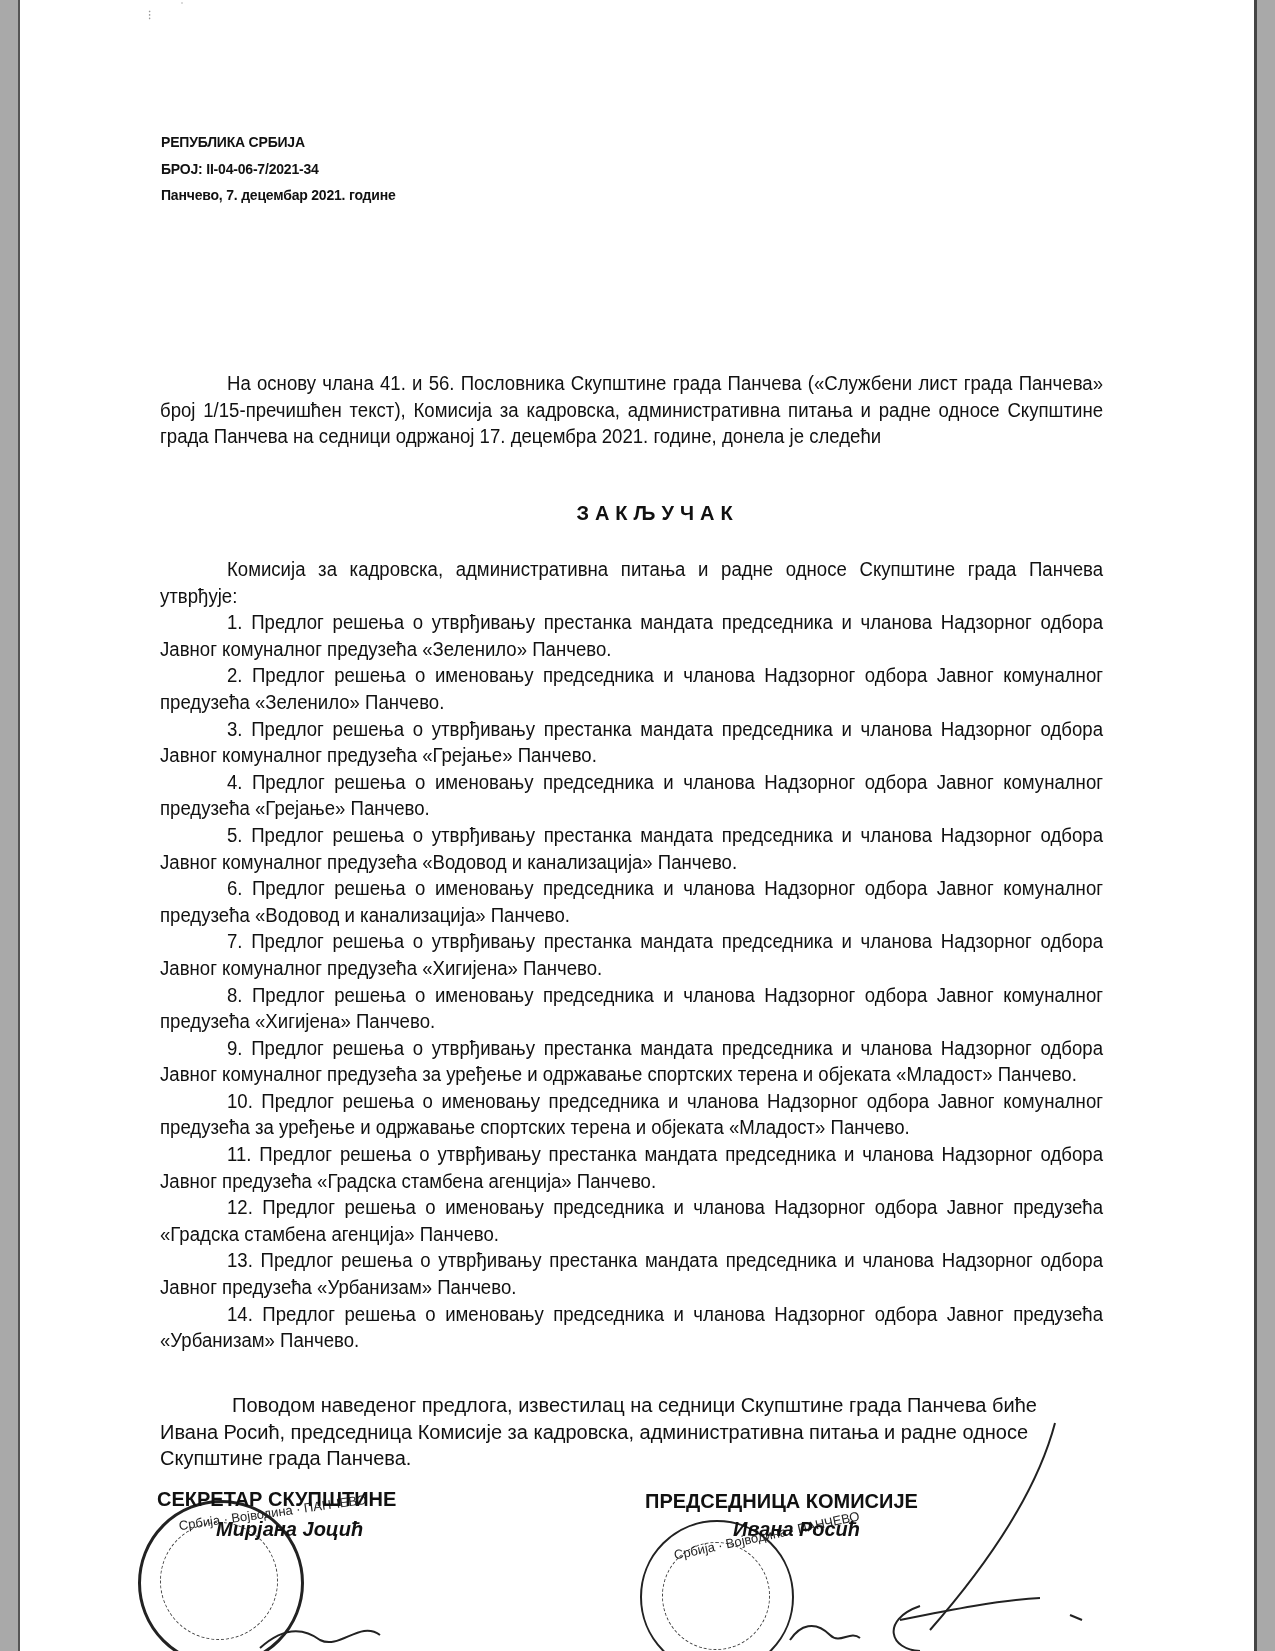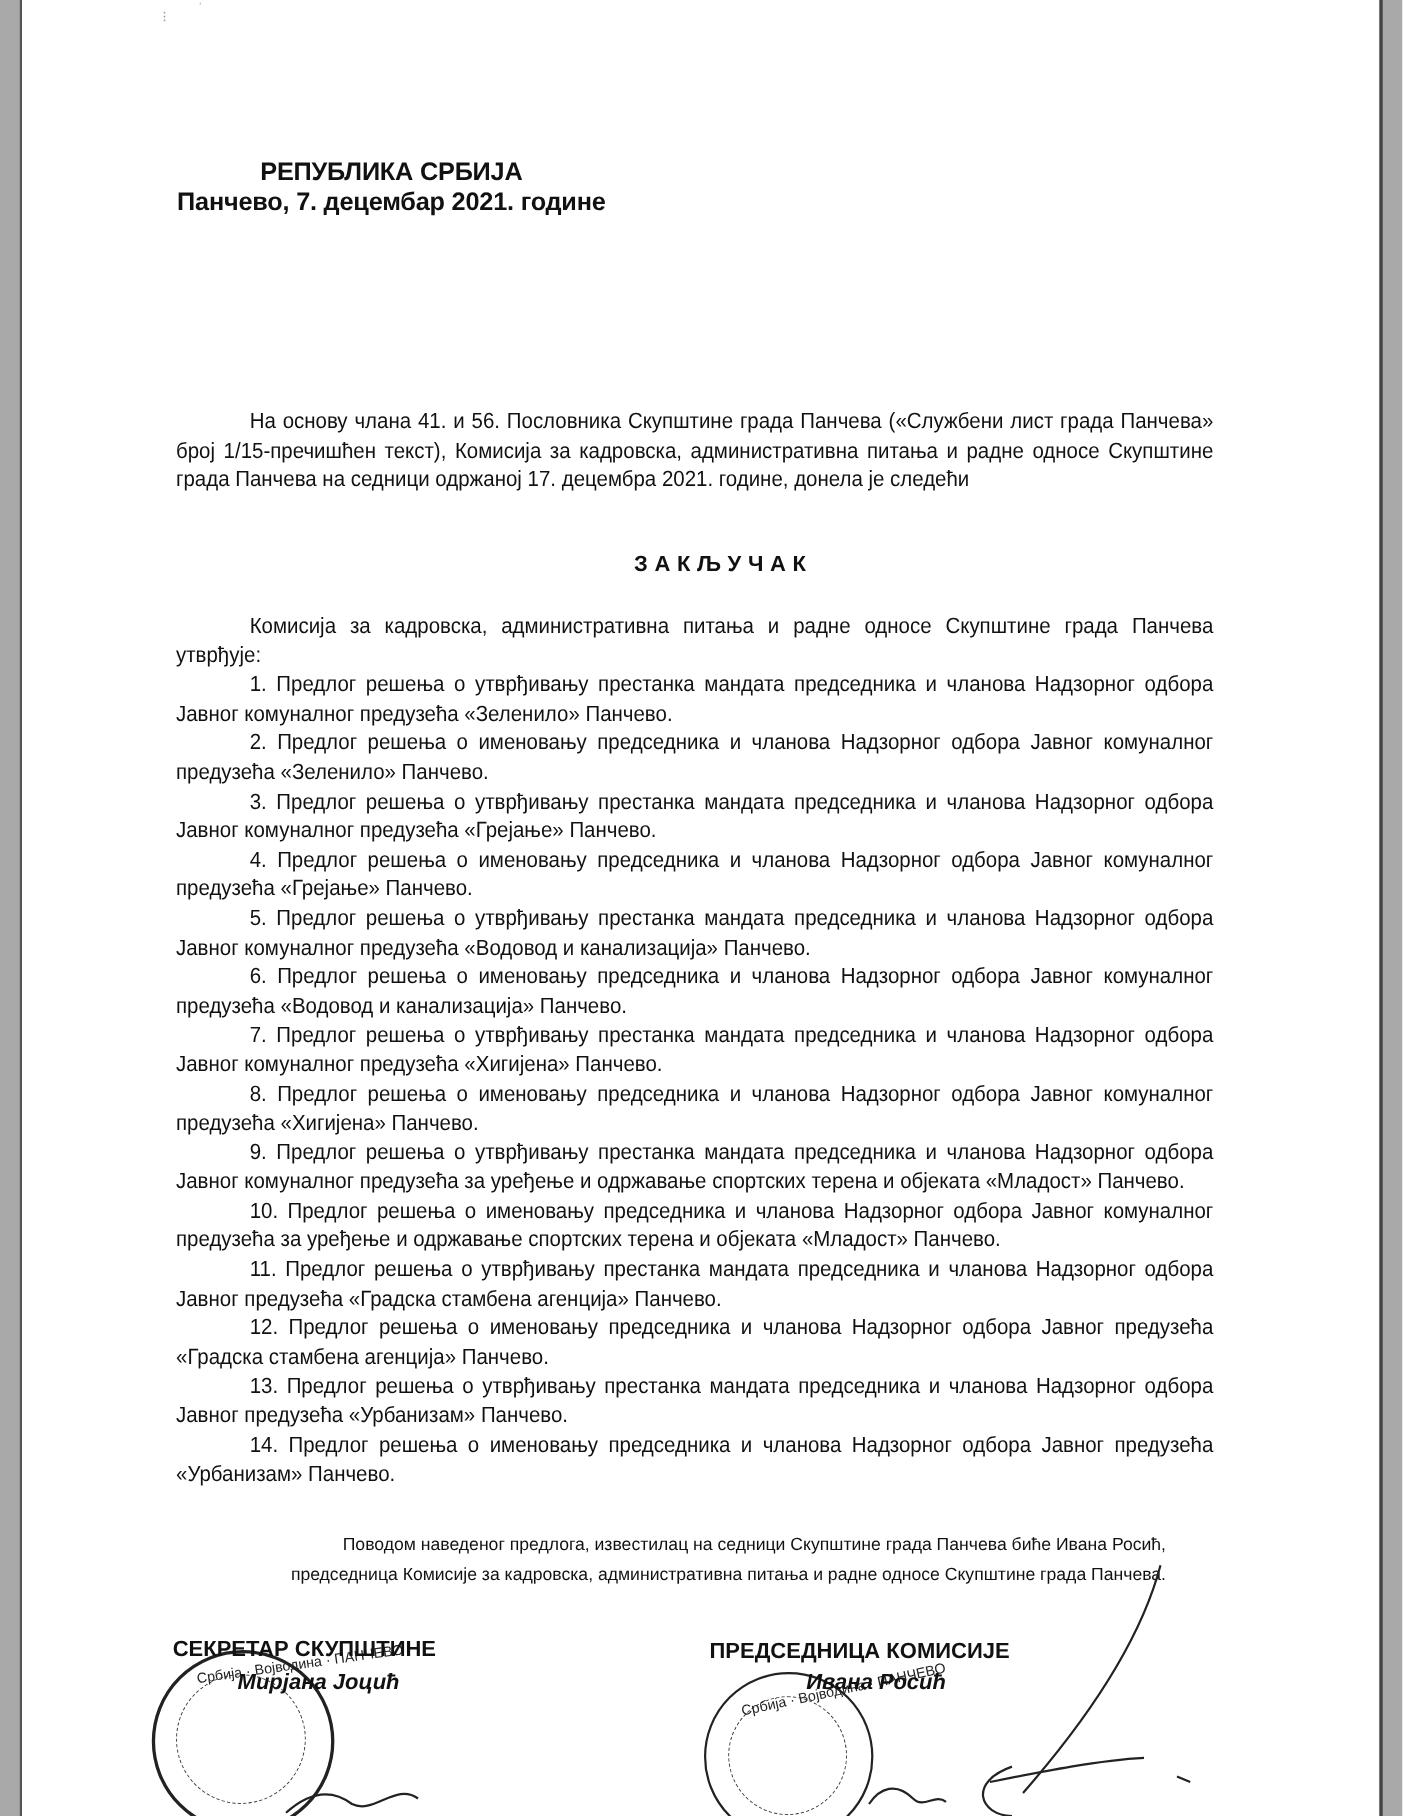--- a/index.html
+++ b/index.html
@@ -15,24 +15,23 @@
       border-right: 2px solid #555;
     }
     .border-right {
       position: absolute; right: 0; top: 0; width: 18px; height: 1651px;
       background: #a9a9a9;
       border-left: 3px solid #444;
     }
     .speck { position: absolute; color: #999; font-size: 12px; }
 
     .header {
-      position: absolute; left: 161px; top: 143px;
-      font-weight: bold; font-size: 23px; line-height: 26.6px;
+      position: absolute; left: 161px; top: 129px;
+      font-weight: bold; font-size: 14px; line-height: 26.6px;
       letter-spacing: -0.2px;
-      text-align: center;
     }
     .header div { white-space: nowrap; }
 
     .intro {
       position: absolute; left: 160px; top: 370px; width: 943px;
       font-size: 20px; line-height: 26.6px; text-align: justify;
       text-align-last: left;
       transform: scaleX(0.93); transform-origin: left top;
       width: 1014px;
     }
@@ -49,21 +48,21 @@
       position: absolute; left: 160px; top: 556px; width: 1014px;
       font-size: 20px; line-height: 26.6px; text-align: justify;
       transform: scaleX(0.93); transform-origin: left top;
     }
     .body p { margin: 0; }
     .body .indent { display: inline-block; width: 105px; }
     .body .para { text-align-last: left; }
 
     .closing {
       position: absolute; left: 160px; top: 1392px; width: 900px;
-      font-size: 16px; line-height: 26.6px; text-align: right;
+      font-size: 20px; line-height: 26.6px;
     }
     .closing .indent { display: inline-block; width: 72px; }
 
     .sig {
       position: absolute; font-weight: bold; font-size: 20px; white-space: nowrap;
     }
     .sig-name {
       position: absolute; font-weight: bold; font-style: italic; font-size: 20px; white-space: nowrap;
     }
     .stamp {
@@ -82,20 +81,21 @@
 </head>
 <body>
 
 <div class="border-left"></div>
 <div class="border-right"></div>
 <span class="speck" style="left:148px;top:6px;">⁝</span>
 <span class="speck" style="left:180px;top:0px;">ˈ</span>
 
 <div class="header">
   <div>РЕПУБЛИКА СРБИЈА</div>
+  <div>БРОЈ: II-04-06-7/2021-34</div>
   <div>Панчево, 7. децембар 2021. године</div>
 </div>
 
 <div class="intro"><span class="indent"></span><span>На основу члана 41. и 56. Пословника Скупштине града Панчева («Службени лист града Панчева» број 1/15-пречишћен текст), Комисија за кадровска, административна питања и радне односе Скупштине града Панчева на седници одржаној 17. децембра 2021. године,  донела је следећи</span></div>
 
 <div class="title">ЗАКЉУЧАК</div>
 
 <div class="body">
   <p class="para"><span class="indent" style="width:72px"></span><span>Комисија за кадровска, административна питања и радне односе Скупштине града Панчева утврђује:</span></p>
   <div id="items">

